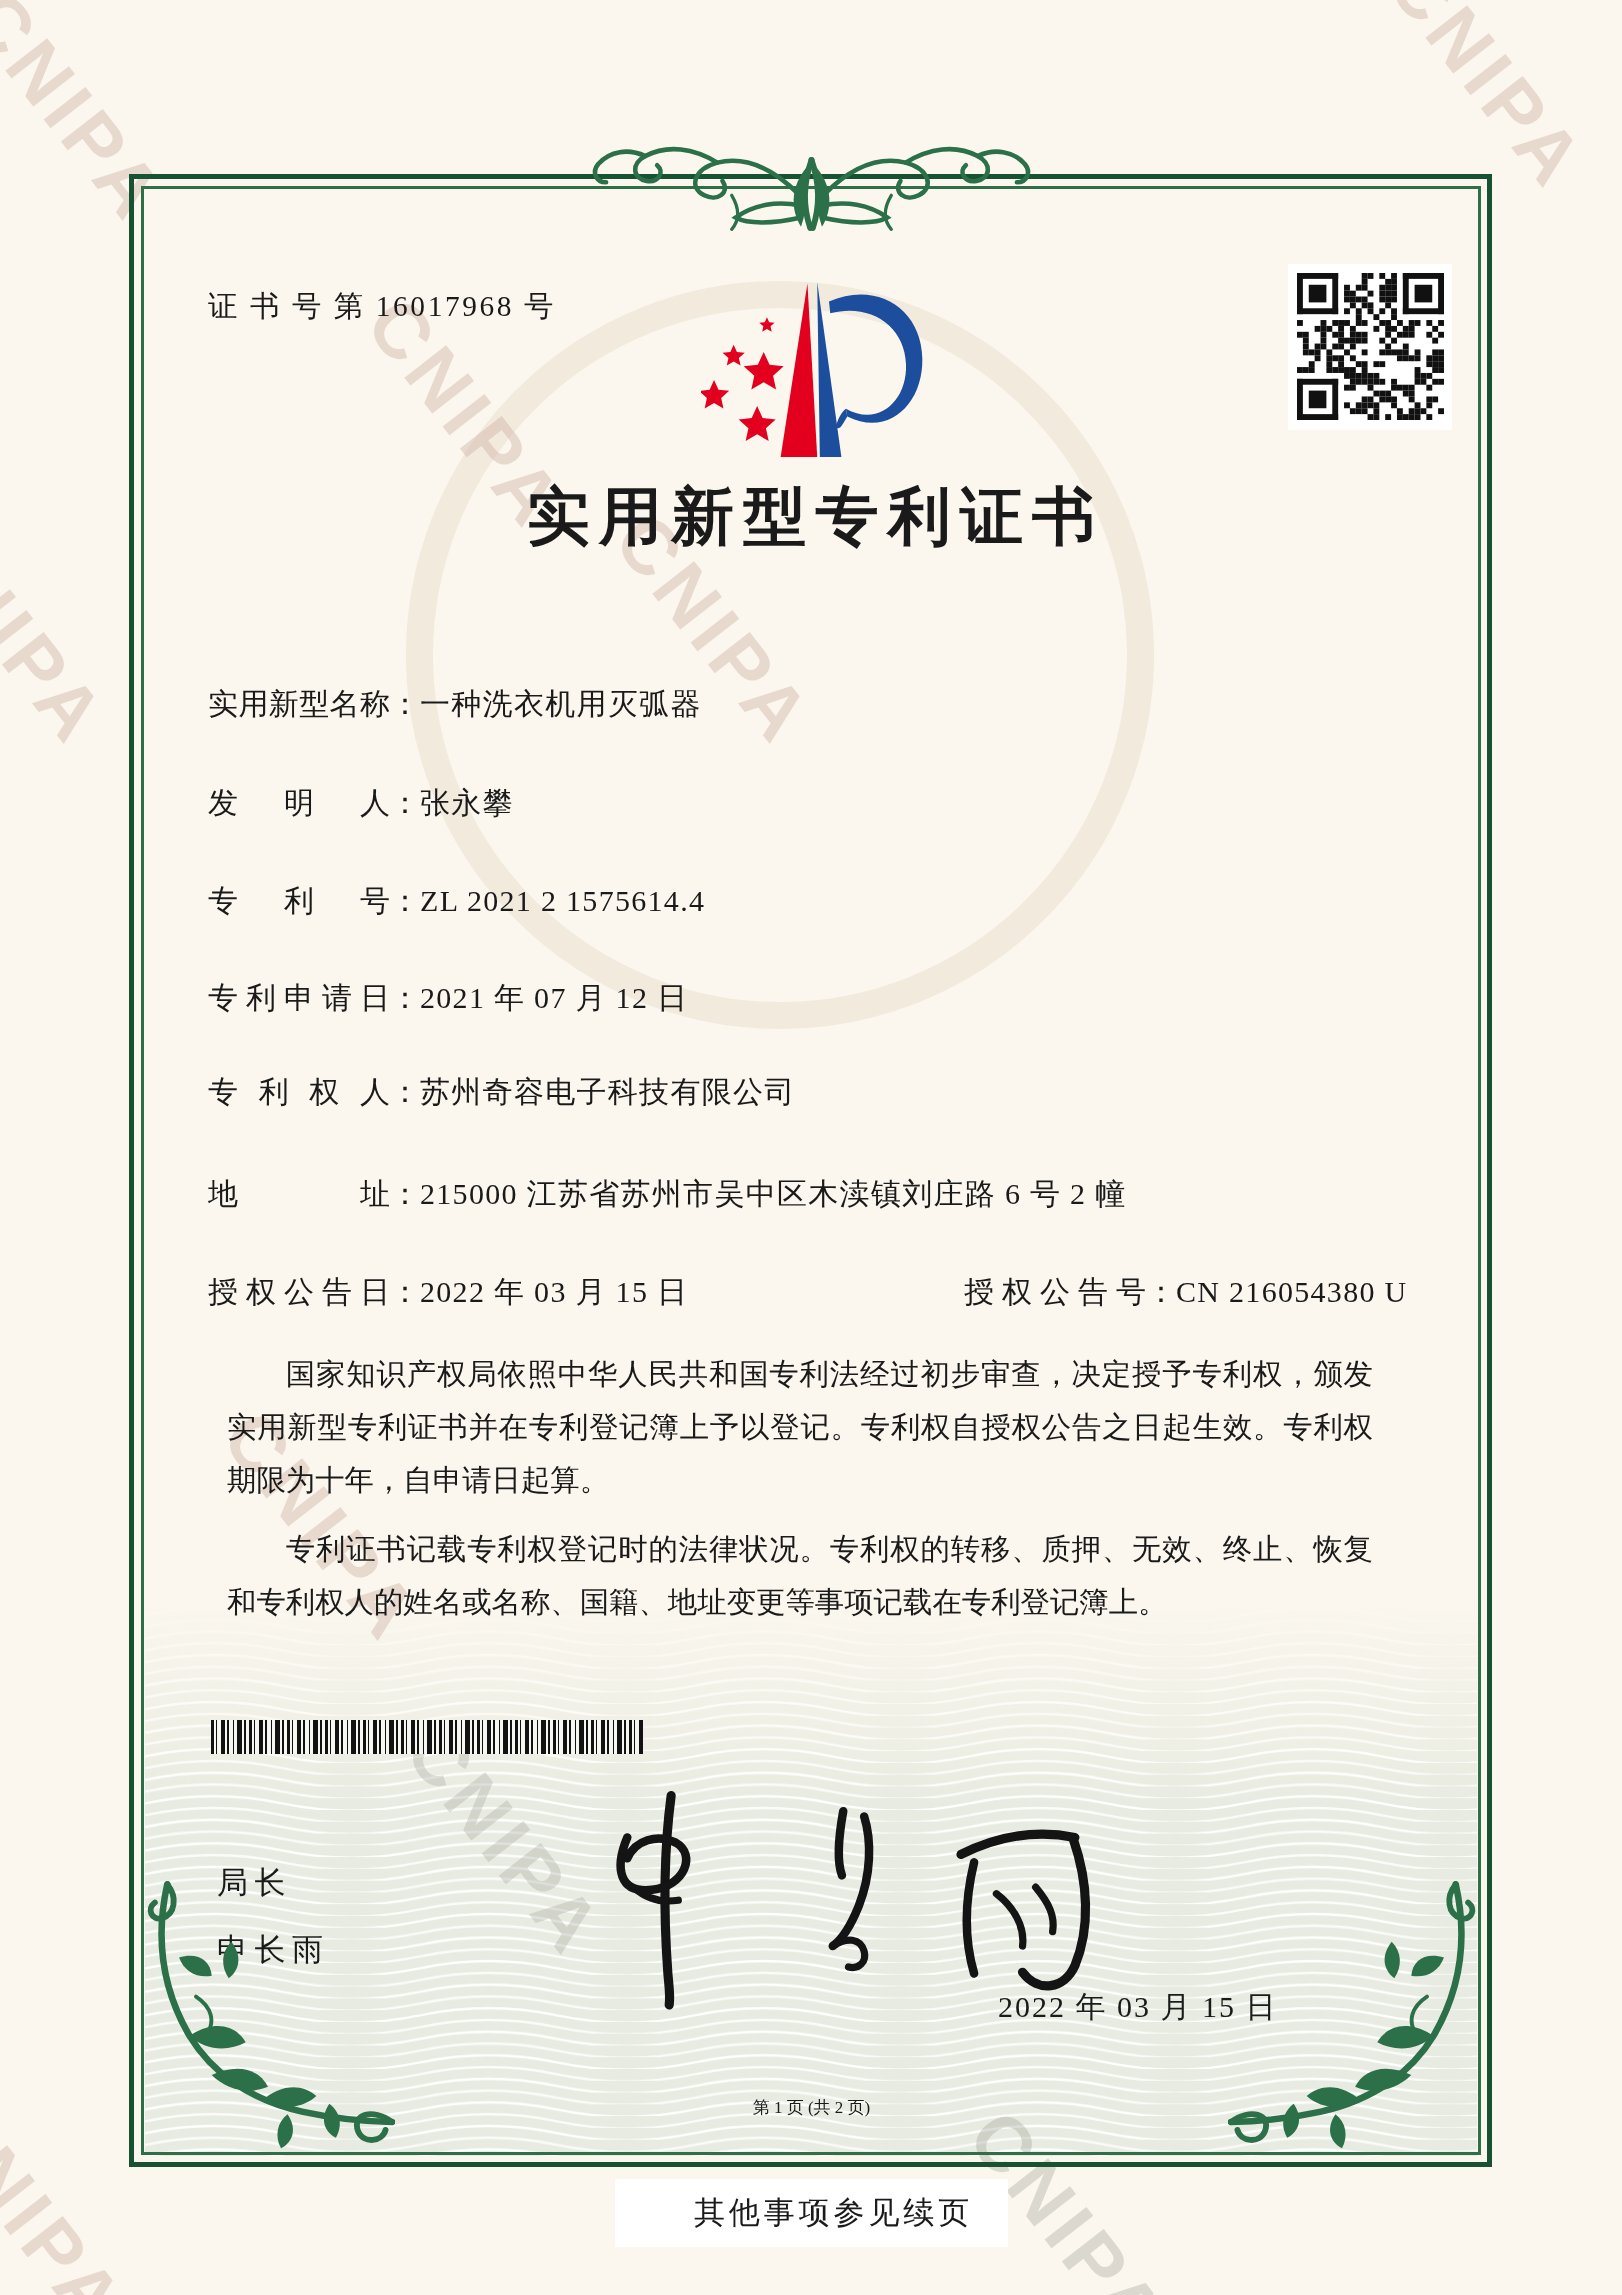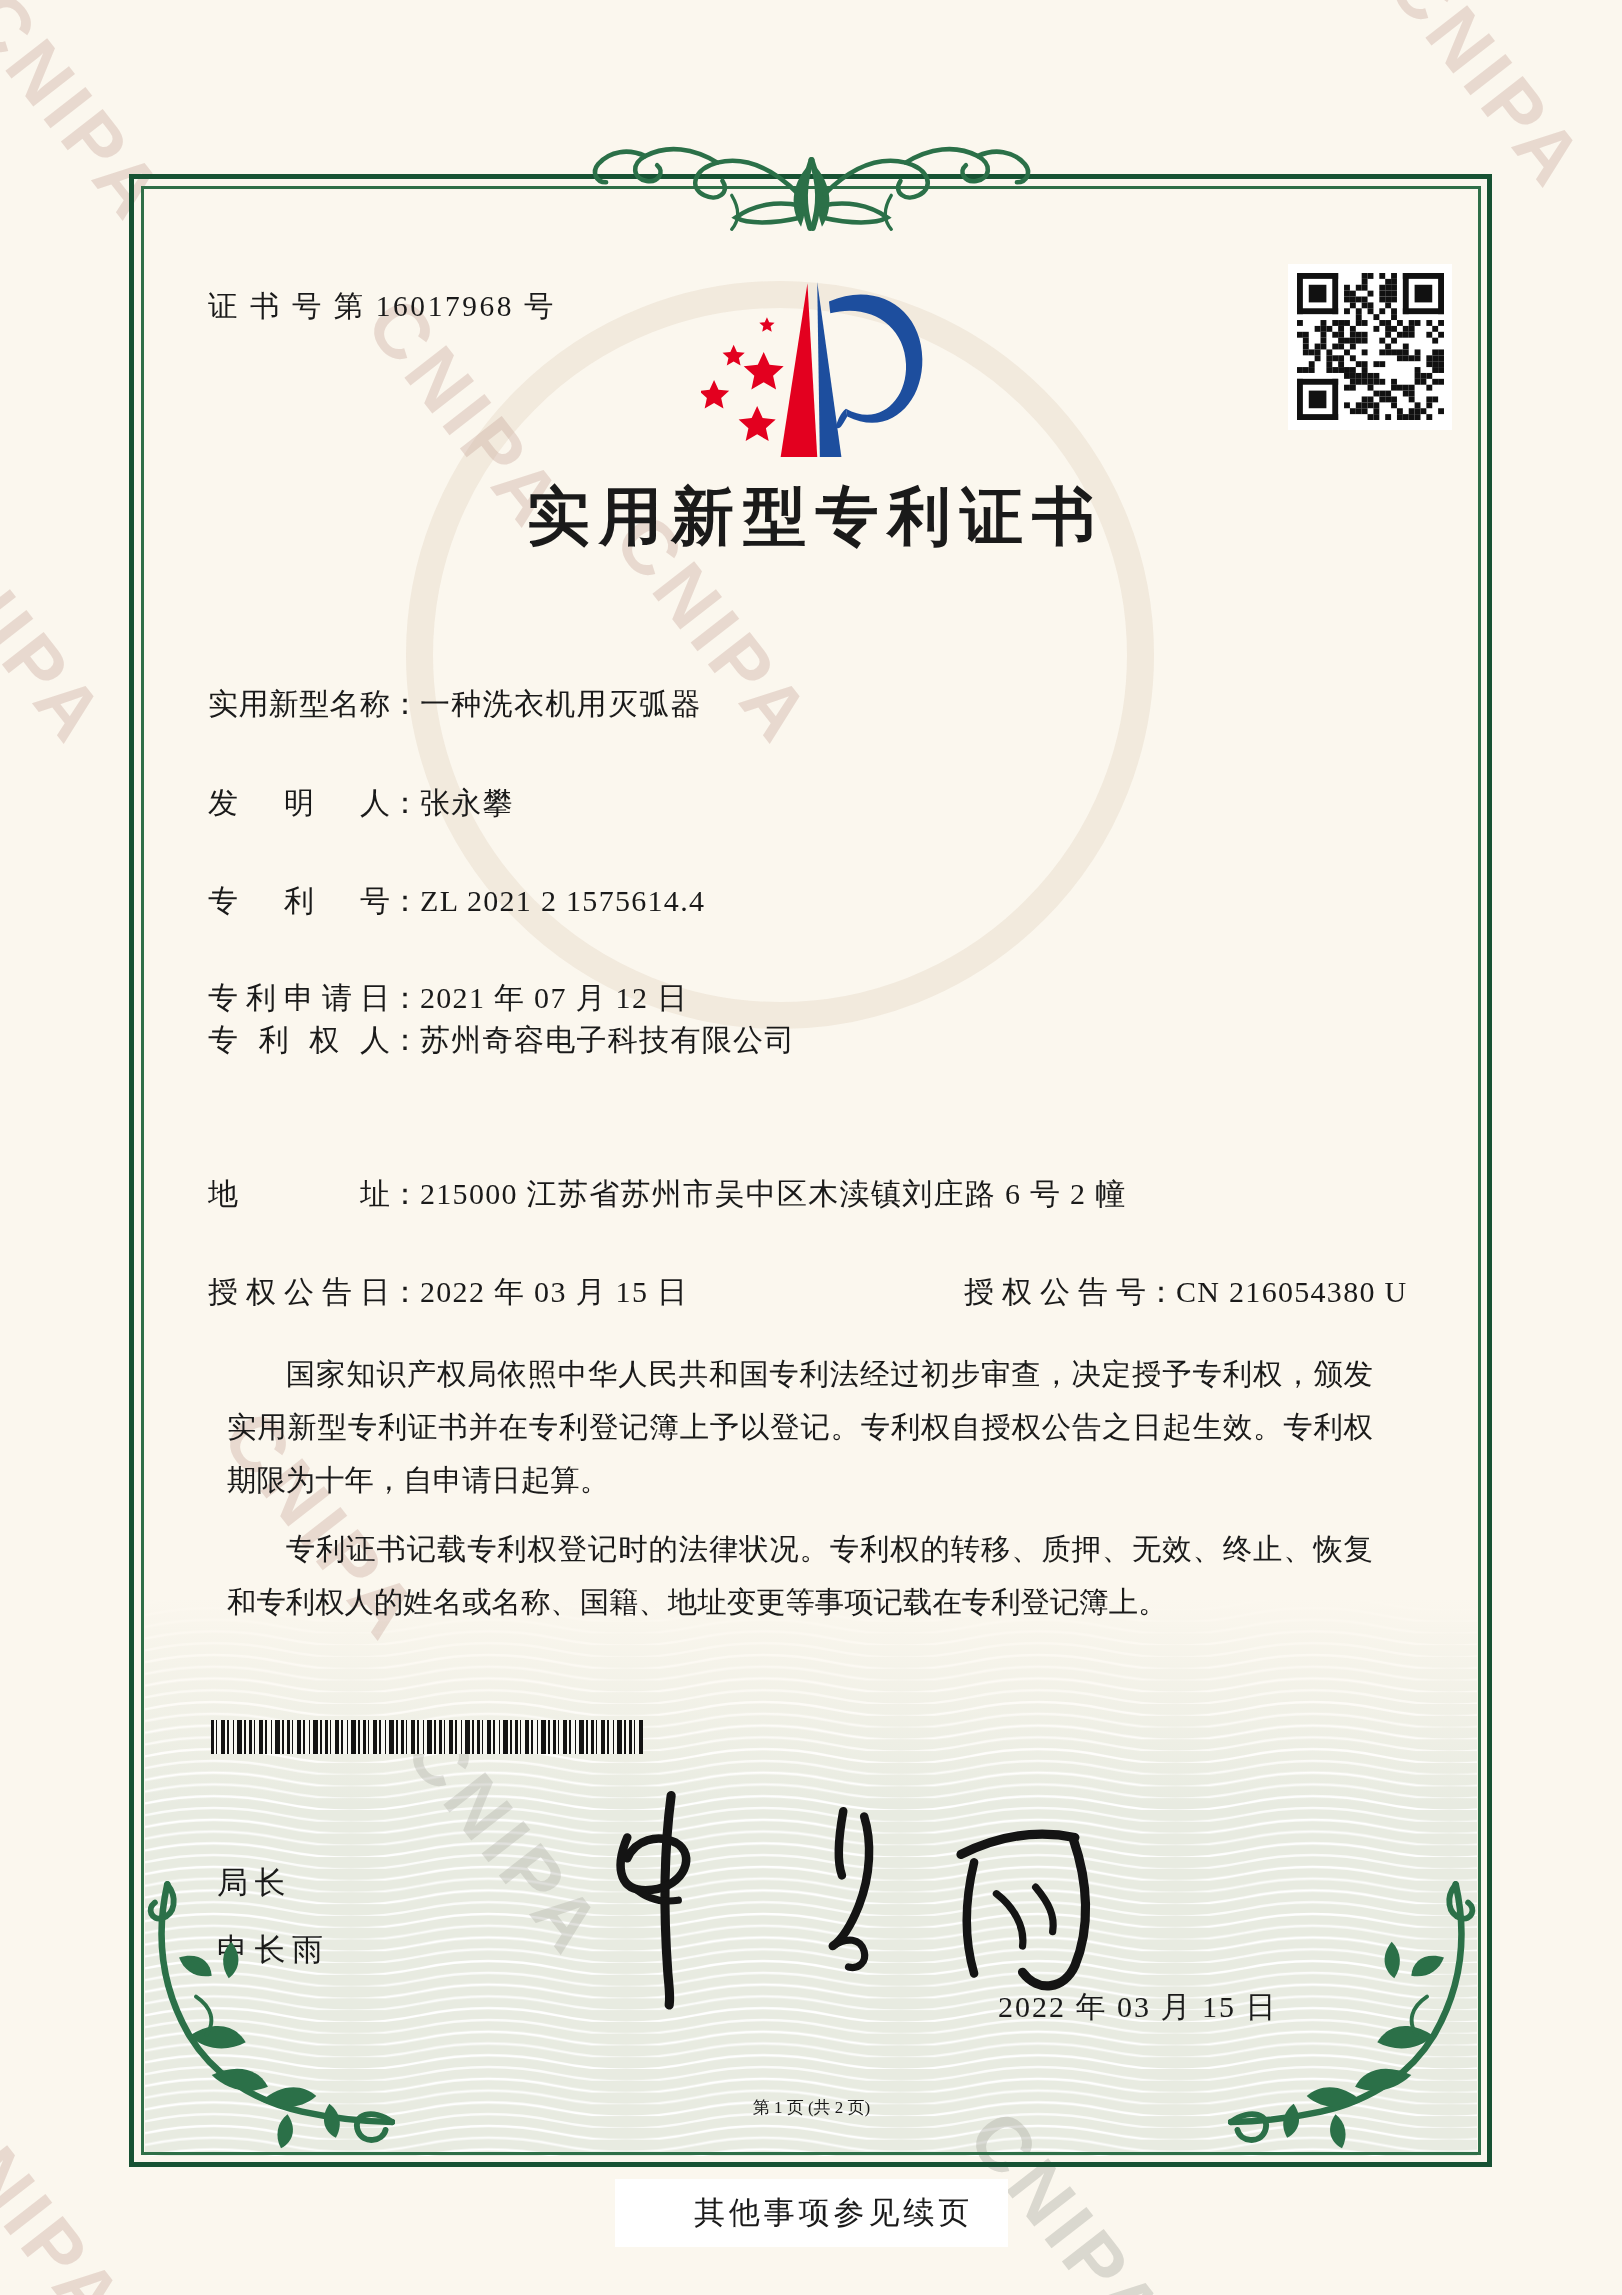--- a/index.html
+++ b/index.html
@@ -399,21 +399,21 @@
 </div>
 <div class="frow" style="top:783px">
   <span class="flabel">发明人</span><span class="colon">：</span><span class="fvalue">张永攀</span>
 </div>
 <div class="frow" style="top:881px">
   <span class="flabel">专利号</span><span class="colon">：</span><span class="fvalue">ZL 2021 2 1575614.4</span>
 </div>
 <div class="frow" style="top:978px">
   <span class="flabel">专利申请日</span><span class="colon">：</span><span class="fvalue">2021 年 07 月 12 日</span>
 </div>
-<div class="frow" style="top:1020px">
+<div class="frow" style="top:1072px">
   <span class="flabel">专利权人</span><span class="colon">：</span><span class="fvalue">苏州奇容电子科技有限公司</span>
 </div>
 <div class="frow" style="top:1174px">
   <span class="flabel">地址</span><span class="colon">：</span><span class="fvalue">215000 江苏省苏州市吴中区木渎镇刘庄路 6 号 2 幢</span>
 </div>
 <div class="frow" style="top:1272px">
   <span class="flabel">授权公告日</span><span class="colon">：</span><span class="fvalue">2022 年 03 月 15 日</span>
   <span class="grant2">
     <span class="flabel">授权公告号</span><span class="colon">：</span><span class="fvalue">CN 216054380 U</span>
   </span>

